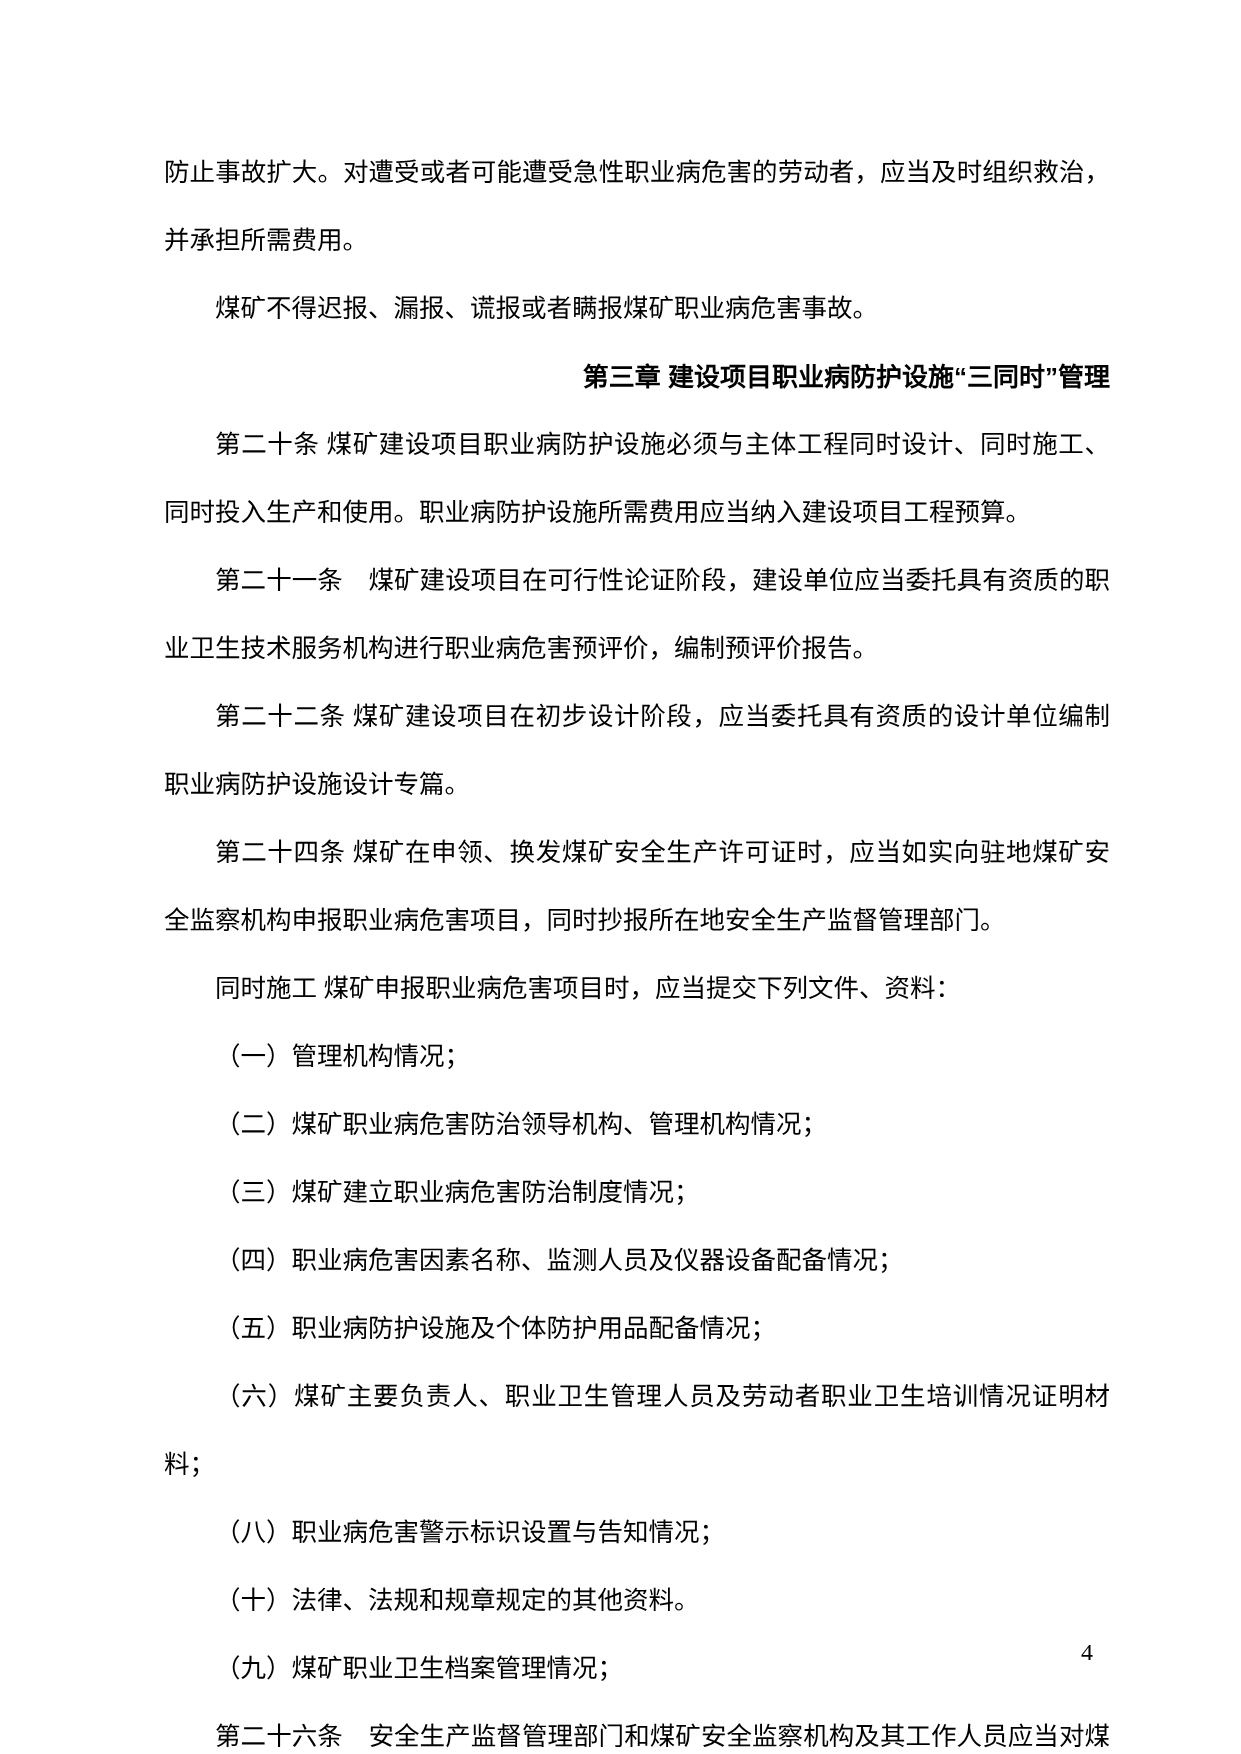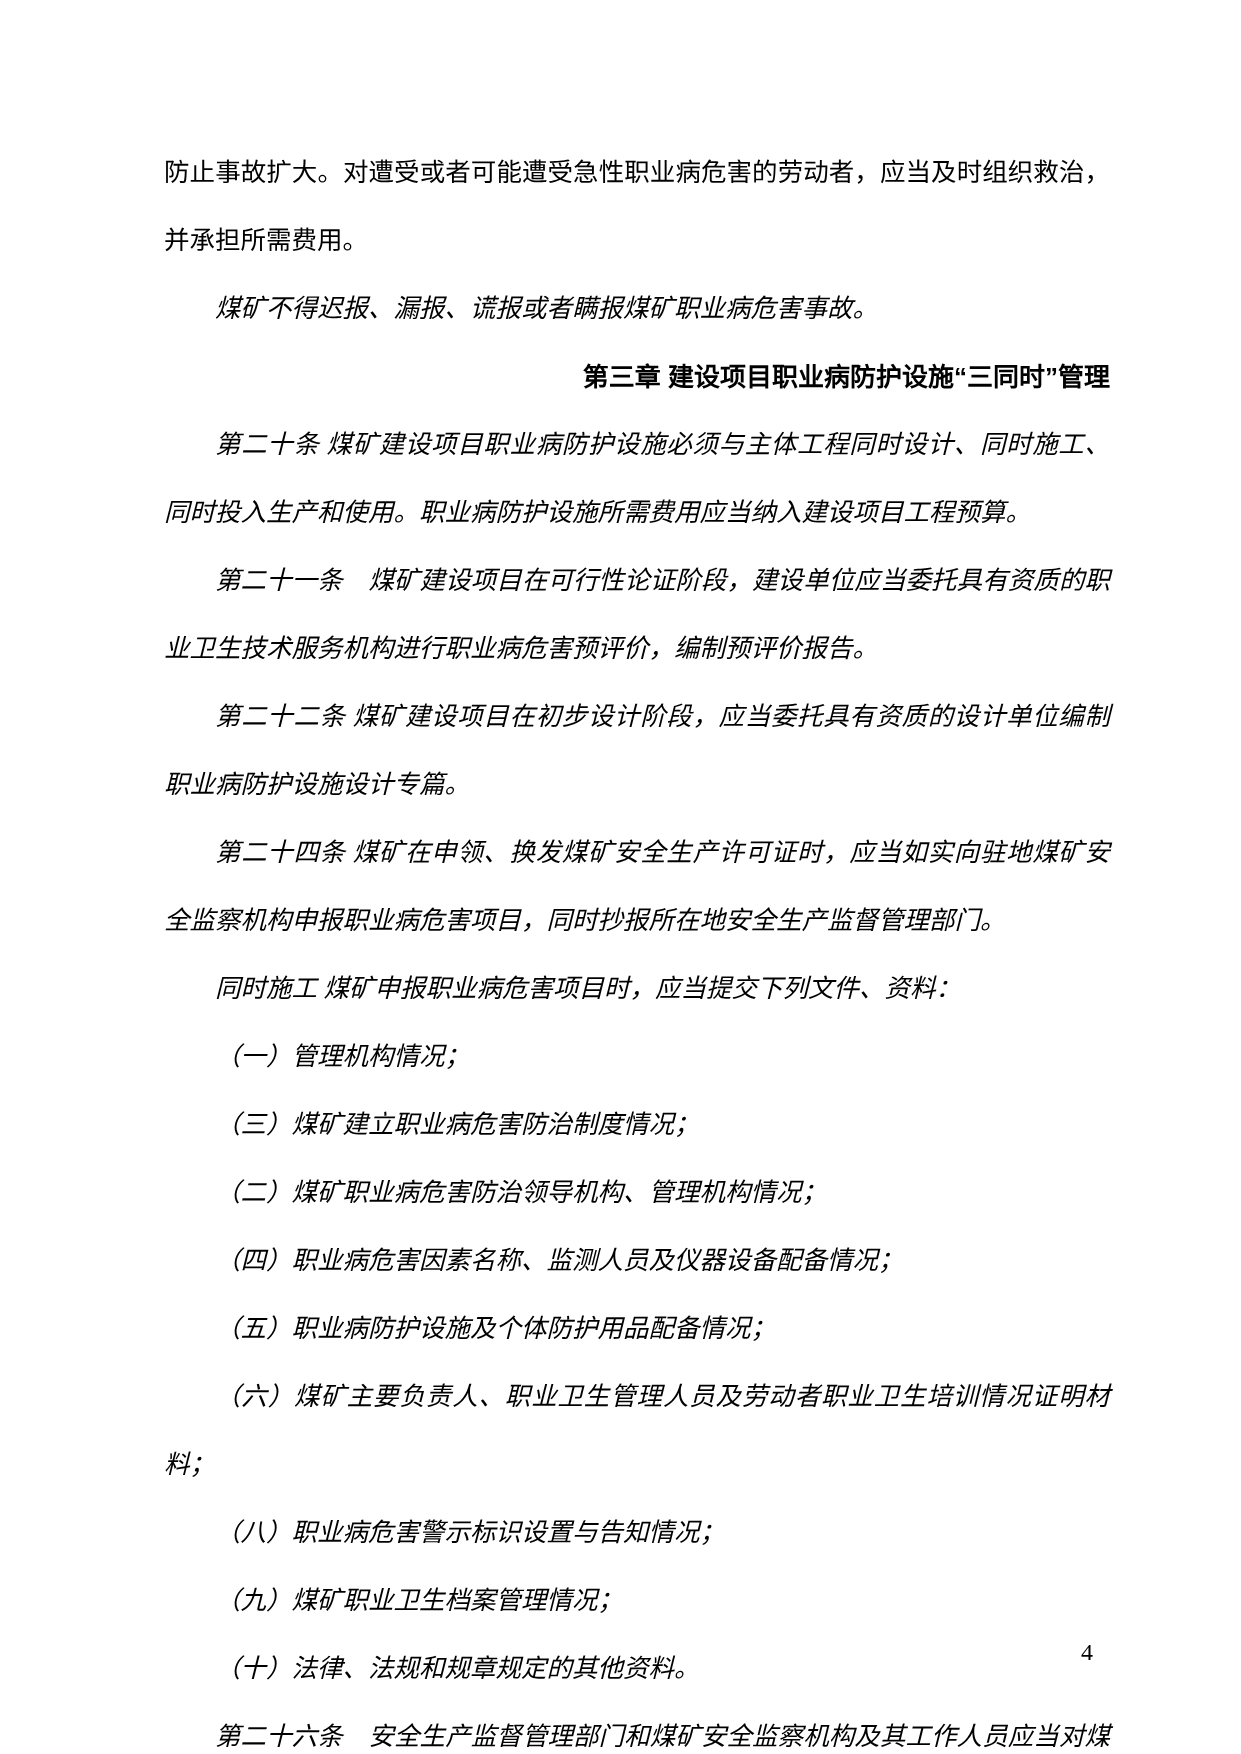--- a/index.html
+++ b/index.html
@@ -21,21 +21,20 @@
     width: 946px;
     font-size: 25.5px;
     line-height: 68px;
   }
   .para {
     text-align: justify;
     text-justify: inter-ideograph;
   }
   .para.indent {
     text-indent: 2em;
-    font-style: italic;
   }
   .heading {
     font-family: "Liberation Sans", "DejaVu Sans", sans-serif;
     font-weight: bold;
     text-align: right;
     font-size: 26px;
   }
   .footer-line {
     position: absolute;
     left: 147px;
@@ -54,26 +53,26 @@
 
   <p class="para">防止事故扩大。对遭受或者可能遭受急性职业病危害的劳动者，应当及时组织救治，并承担所需费用。</p>
       <p class="para indent">煤矿不得迟报、漏报、谎报或者瞒报煤矿职业病危害事故。</p>
       <p class="heading">第三章 建设项目职业病防护设施“三同时”管理</p>
       <p class="para indent">第二十条 煤矿建设项目职业病防护设施必须与主体工程同时设计、同时施工、同时投入生产和使用。职业病防护设施所需费用应当纳入建设项目工程预算。</p>
       <p class="para indent">第二十一条　煤矿建设项目在可行性论证阶段，建设单位应当委托具有资质的职业卫生技术服务机构进行职业病危害预评价，编制预评价报告。</p>
       <p class="para indent">第二十二条 煤矿建设项目在初步设计阶段，应当委托具有资质的设计单位编制职业病防护设施设计专篇。</p>
       <p class="para indent">第二十四条 煤矿在申领、换发煤矿安全生产许可证时，应当如实向驻地煤矿安全监察机构申报职业病危害项目，同时抄报所在地安全生产监督管理部门。</p>
       <p class="para indent">同时施工 煤矿申报职业病危害项目时，应当提交下列文件、资料：</p>
       <p class="para indent">（一）管理机构情况；</p>
+      <p class="para indent">（二）煤矿职业病危害防治领导机构、管理机构情况；</p>
       <p class="para indent">（三）煤矿建立职业病危害防治制度情况；</p>
-      <p class="para indent">（二）煤矿职业病危害防治领导机构、管理机构情况；</p>
       <p class="para indent">（四）职业病危害因素名称、监测人员及仪器设备配备情况；</p>
       <p class="para indent">（五）职业病防护设施及个体防护用品配备情况；</p>
       <p class="para indent">（六）煤矿主要负责人、职业卫生管理人员及劳动者职业卫生培训情况证明材料；</p>
       <p class="para indent">（八）职业病危害警示标识设置与告知情况；</p>
+      <p class="para indent">（十）法律、法规和规章规定的其他资料。</p>
       <p class="para indent">（九）煤矿职业卫生档案管理情况；</p>
-      <p class="para indent">（十）法律、法规和规章规定的其他资料。</p>
       <p class="para indent">第二十六条　安全生产监督管理部门和煤矿安全监察机构及其工作人员应当对煤矿企业职业病危害项目申报材料中涉及的商业和技术等秘密保密。违反有关保密义务的，应当承担相应的法律责任。</p>
     </main>
   <div class="footer-line">
     <span>4</span>
   </div>
 </div>
 
 </body></html>

